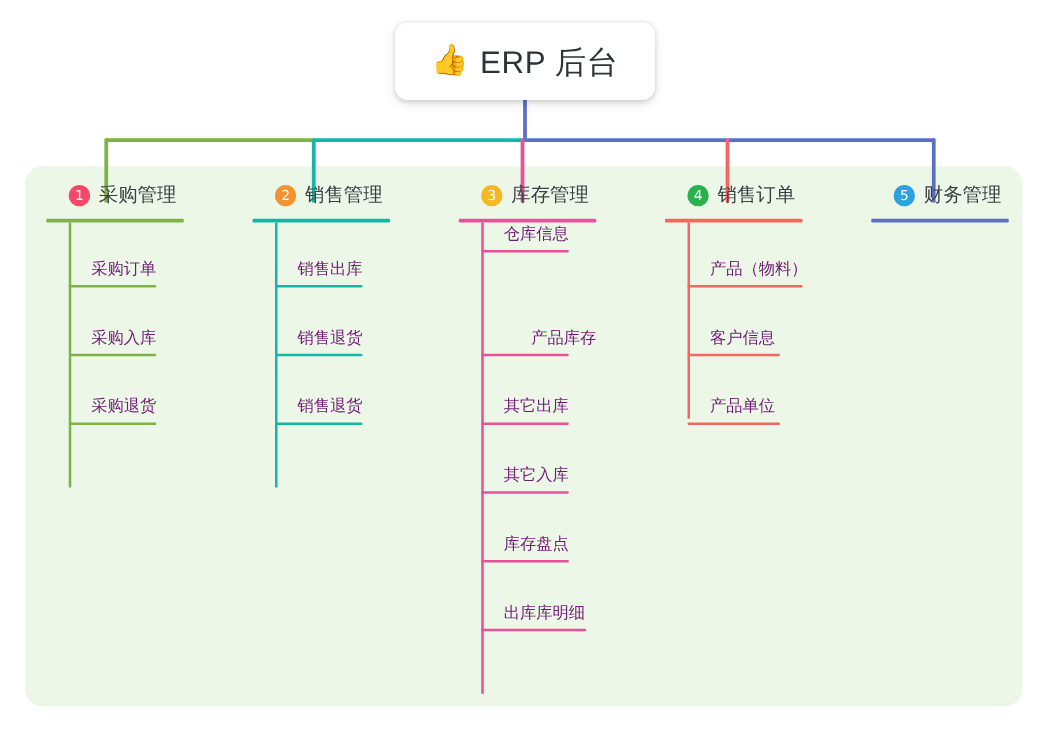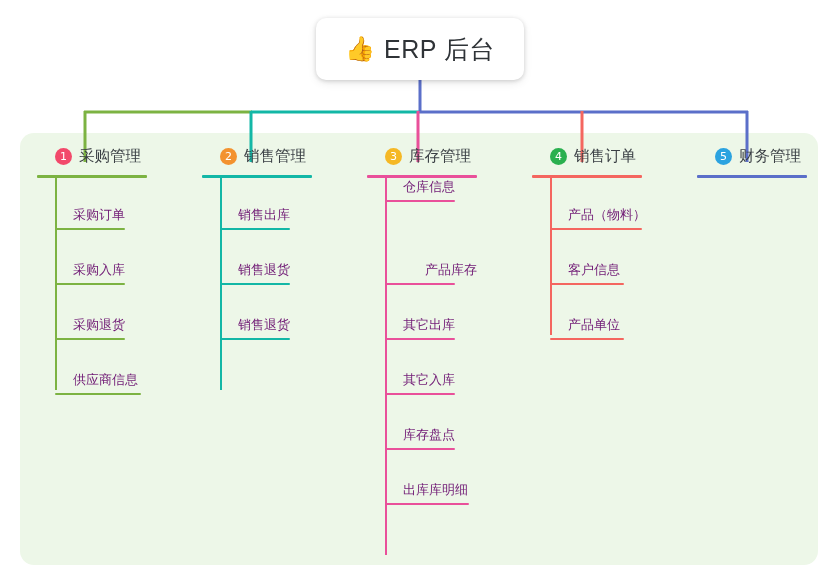--- a/index.html
+++ b/index.html
@@ -167,24 +167,20 @@
           <div class="leaf-rule" style="background: rgb(124, 179, 66); width: 70px; margin-left: -18px;"></div>
         </div>
         <div class="leaf" style="height: 55px; padding-top: 28px;">
           <span class="leaf-label">采购入库</span>
           <div class="leaf-rule" style="background: rgb(124, 179, 66); width: 70px; margin-left: -18px;"></div>
         </div>
         <div class="leaf" style="height: 55px; padding-top: 28px;">
           <span class="leaf-label">采购退货</span>
           <div class="leaf-rule" style="background: rgb(124, 179, 66); width: 70px; margin-left: -18px;"></div>
         </div>
-        <div class="leaf" style="height: 55px; padding-top: 28px;">
-          <span class="leaf-label">供应商信息</span>
-          <div class="leaf-rule" style="background: rgb(124, 179, 66); width: 86px; margin-left: -18px;"></div>
-        </div>
       </div>
     </div>
     <div class="column" style="left: 202px;">
       <div class="col-head">
         <span class="badge" style="background: rgb(243, 146, 47);">2</span>
         <span class="col-title">销售管理</span>
       </div>
       <div class="head-rule" style="background: rgb(19, 183, 166); width: 110px;"></div>
       <div class="leaves">
         <div class="spine" style="background: rgb(19, 183, 166); height: 212px;"></div>

